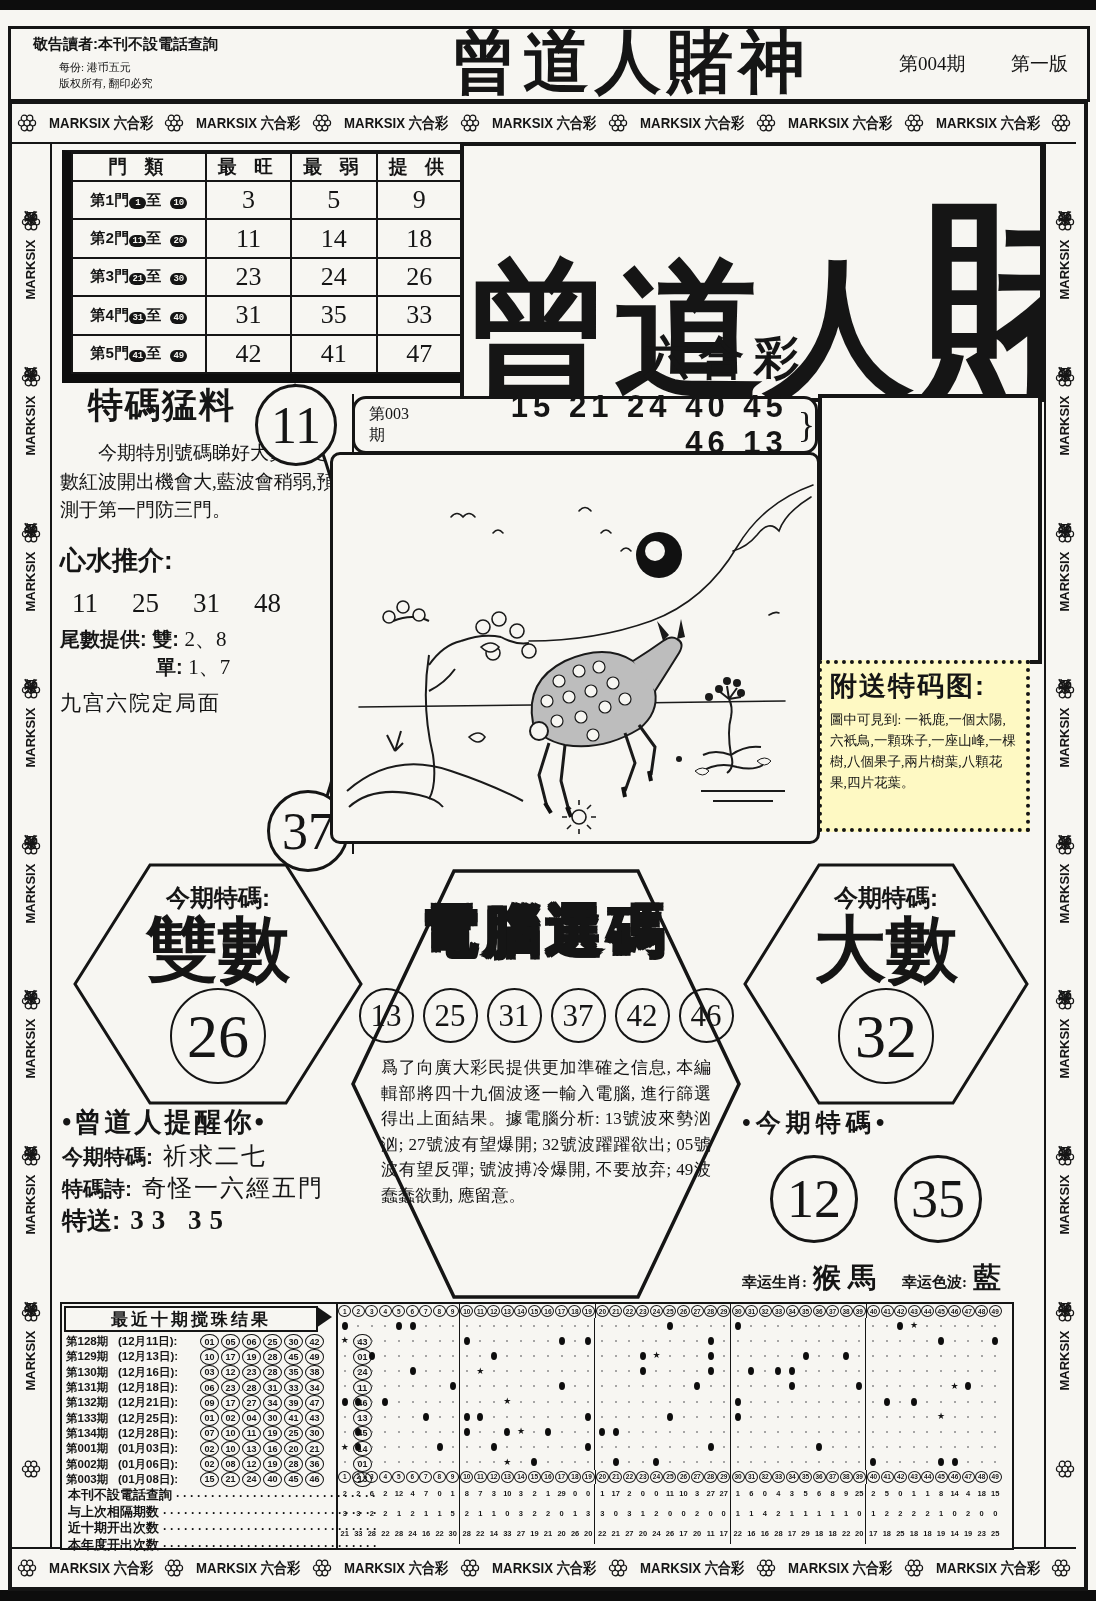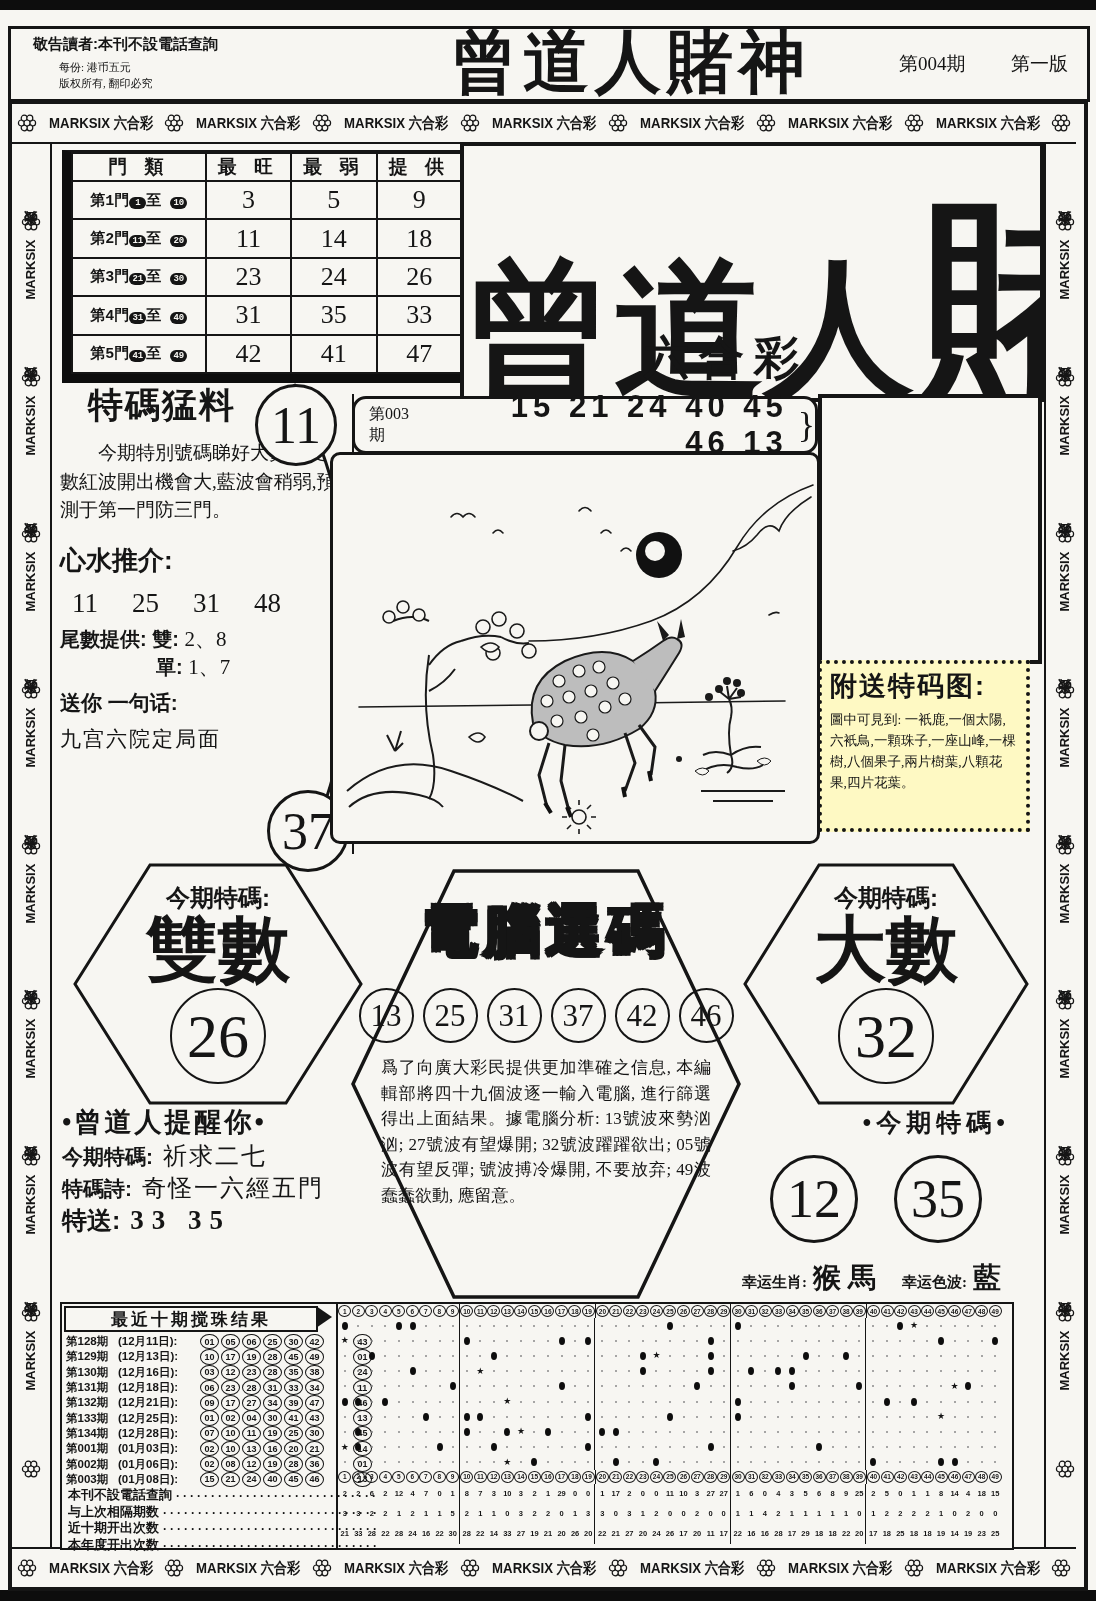--- a/index.html
+++ b/index.html
@@ -84,21 +84,21 @@
   .hexc-body{font-size:17px;line-height:1.5;width:330px;margin-top:12px;text-align:justify;}
   
   .reminder{position:absolute;left:10px;top:962px;width:300px;}
   .rem-title{font-size:27px;font-weight:bold;letter-spacing:3px;}
   .rem-row{font-size:22px;}
   .rem-row .lb{font-weight:bold;font-family:"Liberation Sans",sans-serif;font-size:21px;}
   .rem-row .vl{font-size:24px;margin-left:10px;letter-spacing:2px;}
   .rem-last .lb{font-size:25px;}
   .rem-last .vl{font-size:27px;font-weight:bold;letter-spacing:8px;}
   .lucky{position:absolute;left:690px;top:964px;width:268px;}
-  .lucky-label{font-size:25px;font-weight:bold;text-align:right;letter-spacing:5px;}
+  .lucky-label{font-size:25px;font-weight:bold;text-align:left;letter-spacing:5px;}
   .lucky-circles{display:flex;justify-content:center;gap:36px;margin-top:16px;}
   .lucky-circles .lc{width:82px;height:82px;border:3px solid #151515;border-radius:50%;display:flex;align-items:center;justify-content:center;font-size:54px;}
   .lucky-foot{display:flex;align-items:baseline;margin-top:16px;white-space:nowrap;}
   .lucky-foot .sm{font-size:15px;font-weight:bold;}
   .lucky-foot .bg{font-size:28px;font-weight:bold;margin-left:6px;}
   
   .results{position:absolute;left:8px;top:1160px;width:950px;height:244px;border:2px solid #151515;background:#f7f6f2;}
   .res-left{position:absolute;left:0;top:0;width:318px;height:100%;}
   .res-title{margin:2px 0 0 2px;width:250px;height:22px;border:2px solid #151515;display:flex;align-items:center;justify-content:center;font-size:17px;font-weight:bold;letter-spacing:3px;position:relative;font-family:"Liberation Sans",sans-serif;}
   .res-title .arrow{position:absolute;right:-16px;top:-2px;width:0;height:0;border-top:11px solid transparent;border-bottom:11px solid transparent;border-left:16px solid #151515;}
@@ -629,21 +629,20 @@
           </div>
         <div class="tail">
           <span>尾數提供:</span>
           <span>雙:</span>
           <span class="v">2、8</span>
         </div>
         <div class="tail" style="margin-left:96px;">
           <span>單:</span>
           <span class="v">1、7</span>
         </div>
-        <div class="gift-label">送你 一句话:</div>
         <div class="gift-phrase">九宫六院定局面</div>
         <div class="bigcircle c11">11</div>
         <div class="bigcircle c37">37</div>
       </div>
 
       <div class="drawbar">
         <span class="iss">第003期</span>
         <span class="nums">15 21 24 40 45 46 13</span>
         <span class="brace">}</span>
       </div>

